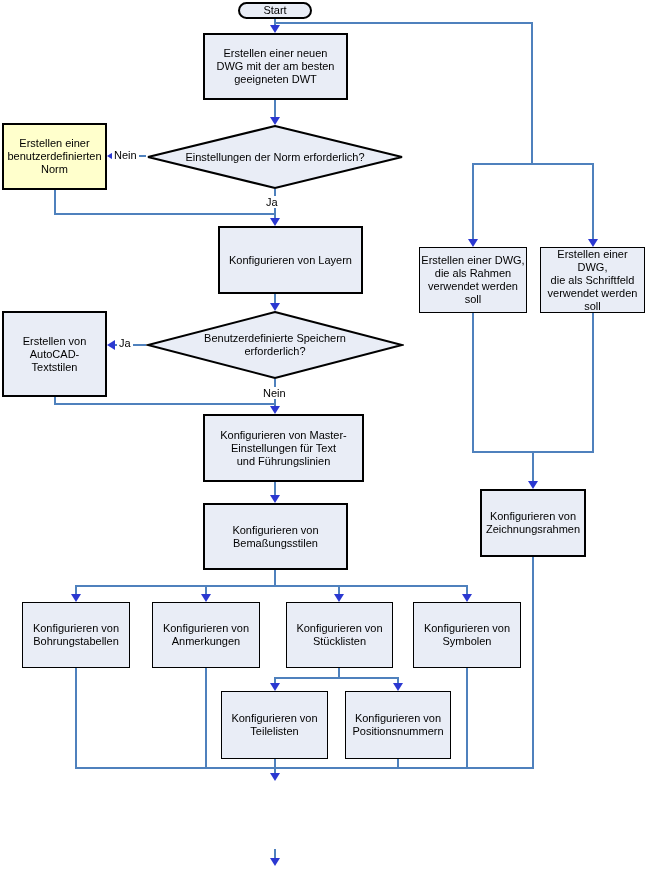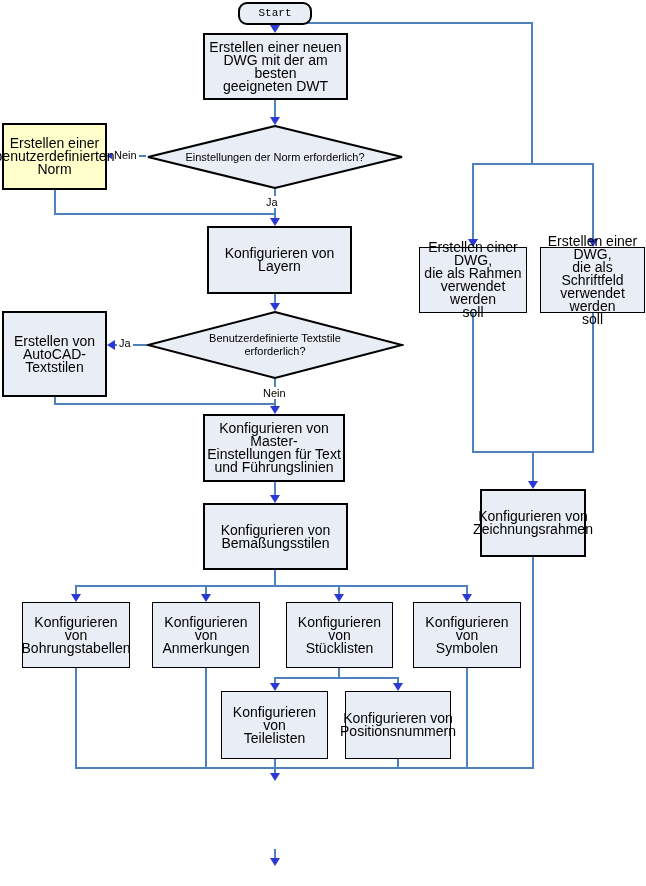--- a/index.html
+++ b/index.html
@@ -12,21 +12,21 @@
   }
   html,body{margin:0;padding:0;background:var(--bg);}
   .canvas{
     position:relative;width:646px;height:886px;background:var(--bg);
     font-family:"Liberation Sans",sans-serif;color:#000;overflow:hidden;
   }
   .node{
     position:absolute;box-sizing:border-box;
     display:flex;align-items:center;justify-content:center;
     text-align:center;white-space:pre-line;
-    font-size:14px;line-height:13px;
+    font-size:11px;line-height:13px;
     background:var(--node-fill);border:2px solid var(--border);
   }
   .thin{border-width:1px;}
   .yellow{background:var(--highlight-fill);}
   .pill{border-radius:9px;font-size:11px;}
   .line{position:absolute;background:var(--line);}
   .arr{position:absolute;width:0;height:0;}
   .arr.down{border-left:5px solid transparent;border-right:5px solid transparent;border-top:8px solid var(--arrow);}
   .arr.left{border-top:5px solid transparent;border-bottom:5px solid transparent;border-right:8px solid var(--arrow);}
   .lbl{position:absolute;background:var(--bg);font-size:11px;line-height:12px;padding:0 2px;}
@@ -116,52 +116,52 @@
   <div class="line" style="left:592px;top:313px;width:2px;height:140px;"></div>
   <div class="line" style="left:472px;top:451px;width:122px;height:2px;"></div>
   <div class="line" style="left:532px;top:452px;width:2px;height:31px;"></div>
   <div class="arr down" style="left:528px;top:481px;"></div>
 
   <div class="lbl" style="left:112px;top:149px;">Nein</div>
   <div class="lbl" style="left:264px;top:196px;">Ja</div>
   <div class="lbl" style="left:117px;top:337px;">Ja</div>
   <div class="lbl" style="left:261px;top:387px;">Nein</div>
 
-  <div class="node pill" style="left:238px;top:2px;width:74px;height:23px;font-family:Liberation Mono, monospace;">Start</div>
+  <div class="node pill" style="left:238px;top:2px;width:74px;height:17px;">Start</div>
 
   <div class="node" style="left:203px;top:33px;width:145px;height:67px;">Erstellen einer neuen
 DWG mit der am besten
 geeigneten DWT</div>
 
   <div class="node yellow" style="left:2px;top:123px;width:105px;height:67px;">Erstellen einer
 benutzerdefinierten
 Norm</div>
 
   <div class="diamond" style="left:146px;top:125px;width:258px;height:64px;">
     <svg width="258" height="64" viewBox="0 0 258 64">
       <polygon points="129,1 256,32 129,63 2,32"></polygon>
     </svg>
     <div class="dtext">Einstellungen der Norm erforderlich?</div>
   </div>
 
-  <div class="node" style="left:207px;top:226px;width:145px;height:68px;">Konfigurieren von Layern</div>
+  <div class="node" style="left:218px;top:226px;width:145px;height:68px;">Konfigurieren von Layern</div>
 
   <div class="node" style="left:2px;top:311px;width:105px;height:86px;">Erstellen von
 AutoCAD-
 Textstilen</div>
 
   <div class="diamond" style="left:146px;top:311px;width:258px;height:68px;">
     <svg width="258" height="68" viewBox="0 0 258 68">
       <polygon points="129,1 256,34 129,67 2,34"></polygon>
     </svg>
-    <div class="dtext">Benutzerdefinierte Textstile
+    <div class="dtext">Benutzerdefinierte Speichern
 erforderlich?</div>
   </div>
 
-  <div class="node" style="left:203px;top:414px;width:142px;height:68px;">Konfigurieren von Master-
+  <div class="node" style="left:203px;top:414px;width:161px;height:68px;">Konfigurieren von Master-
 Einstellungen für Text
 und Führungslinien</div>
 
   <div class="node" style="left:203px;top:503px;width:145px;height:67px;">Konfigurieren von
 Bemaßungsstilen</div>
 
   <div class="node thin" style="left:22px;top:602px;width:108px;height:66px;">Konfigurieren von
 Bohrungstabellen</div>
 
   <div class="node thin" style="left:152px;top:602px;width:108px;height:66px;">Konfigurieren von

